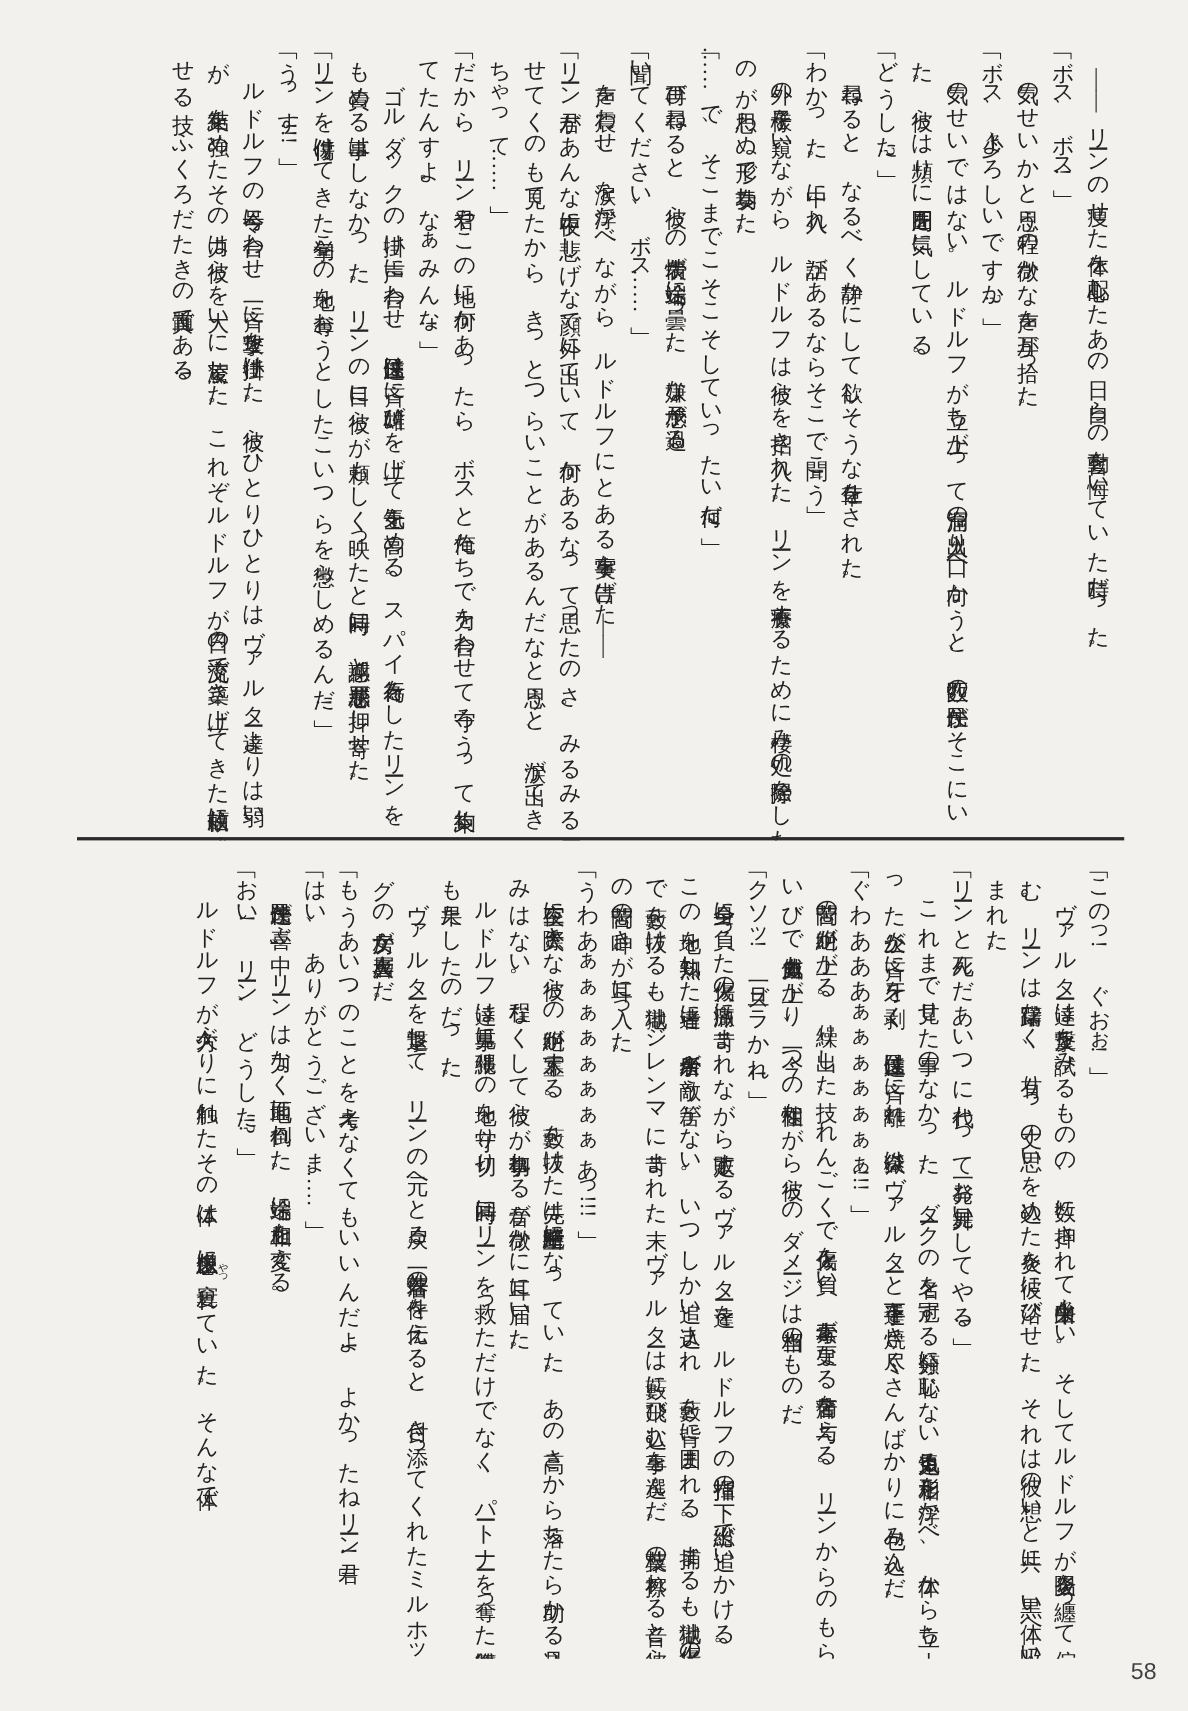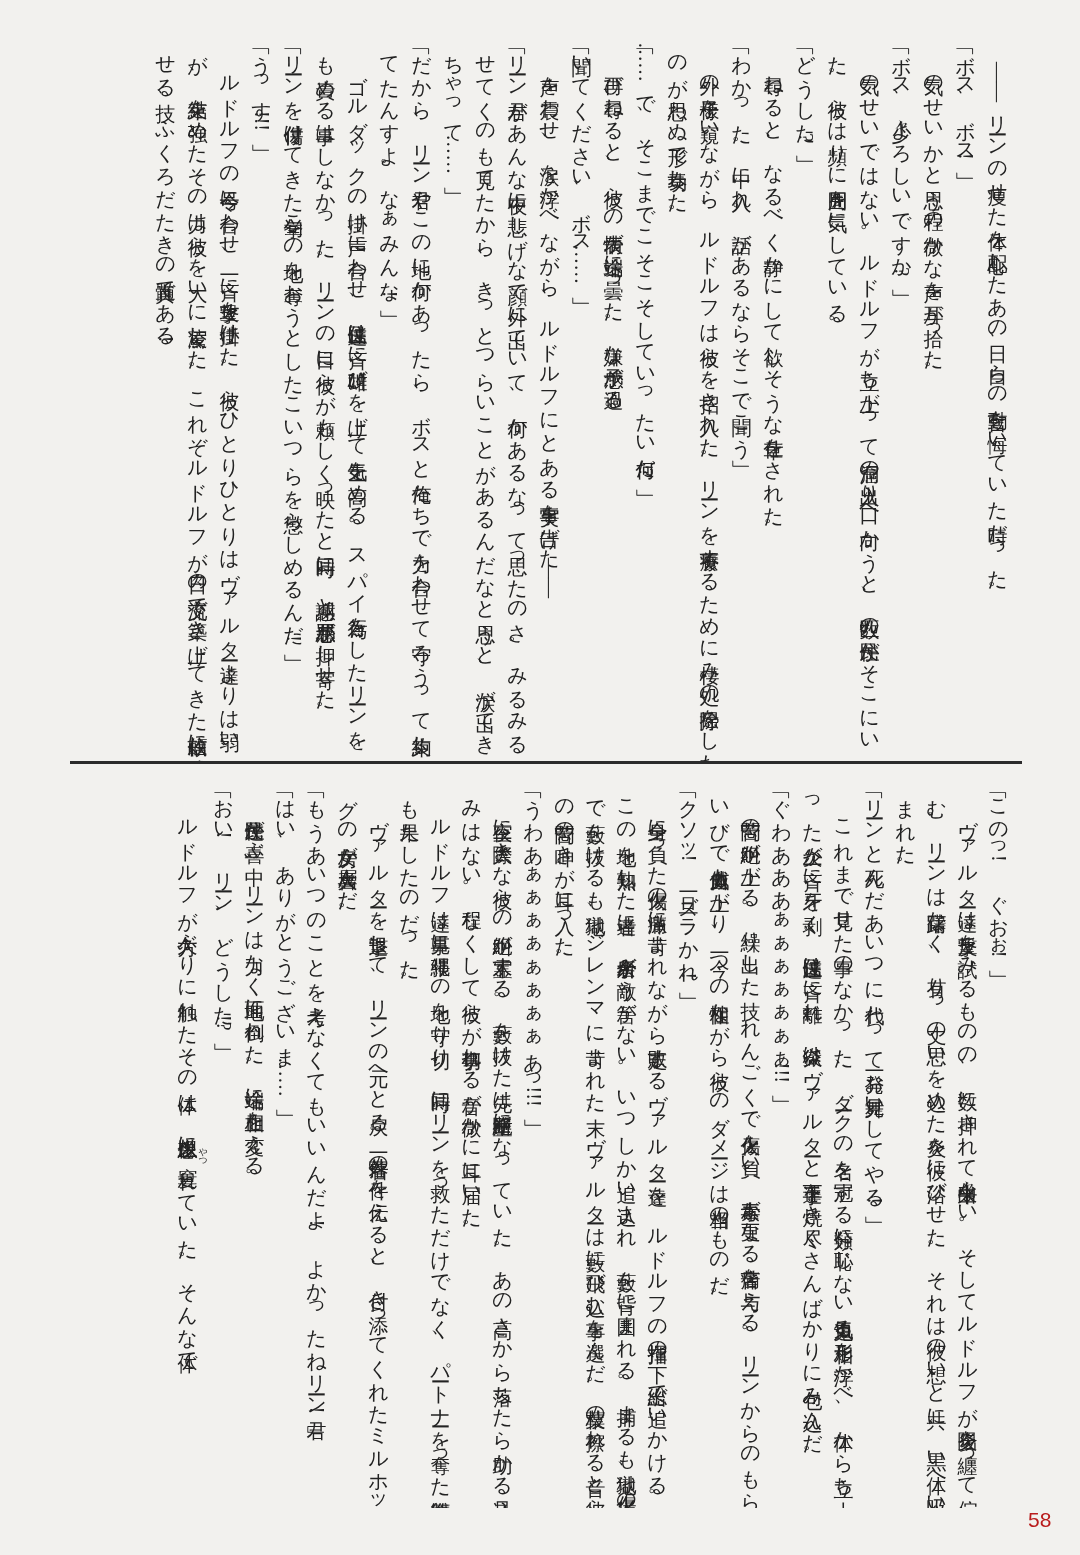--- a/index.html
+++ b/index.html
@@ -41,21 +41,21 @@
     top:761px;
     width:952px;
     height:3px;
     background:#2b2b2b;
   }
   .pagenum{
     position:absolute;
     left:1028px;
     top:1508px;
     font-size:21px;
-    color:#b91c1c;
+    color:#404040;
     font-family:"Liberation Sans","DejaVu Sans",sans-serif;
   }
 </style>
 </head>
 <body style="background: rgb(242, 241, 238);">
 
 <div class="page">
   <section class="tblock top" style="color: rgb(34, 34, 34);">
       <p class="para indent">――リーンの痩せた体を心配したあの日、自らの言動を悔いていた時だった。</p>
       <p class="para">「ボス、ボス!」</p>

